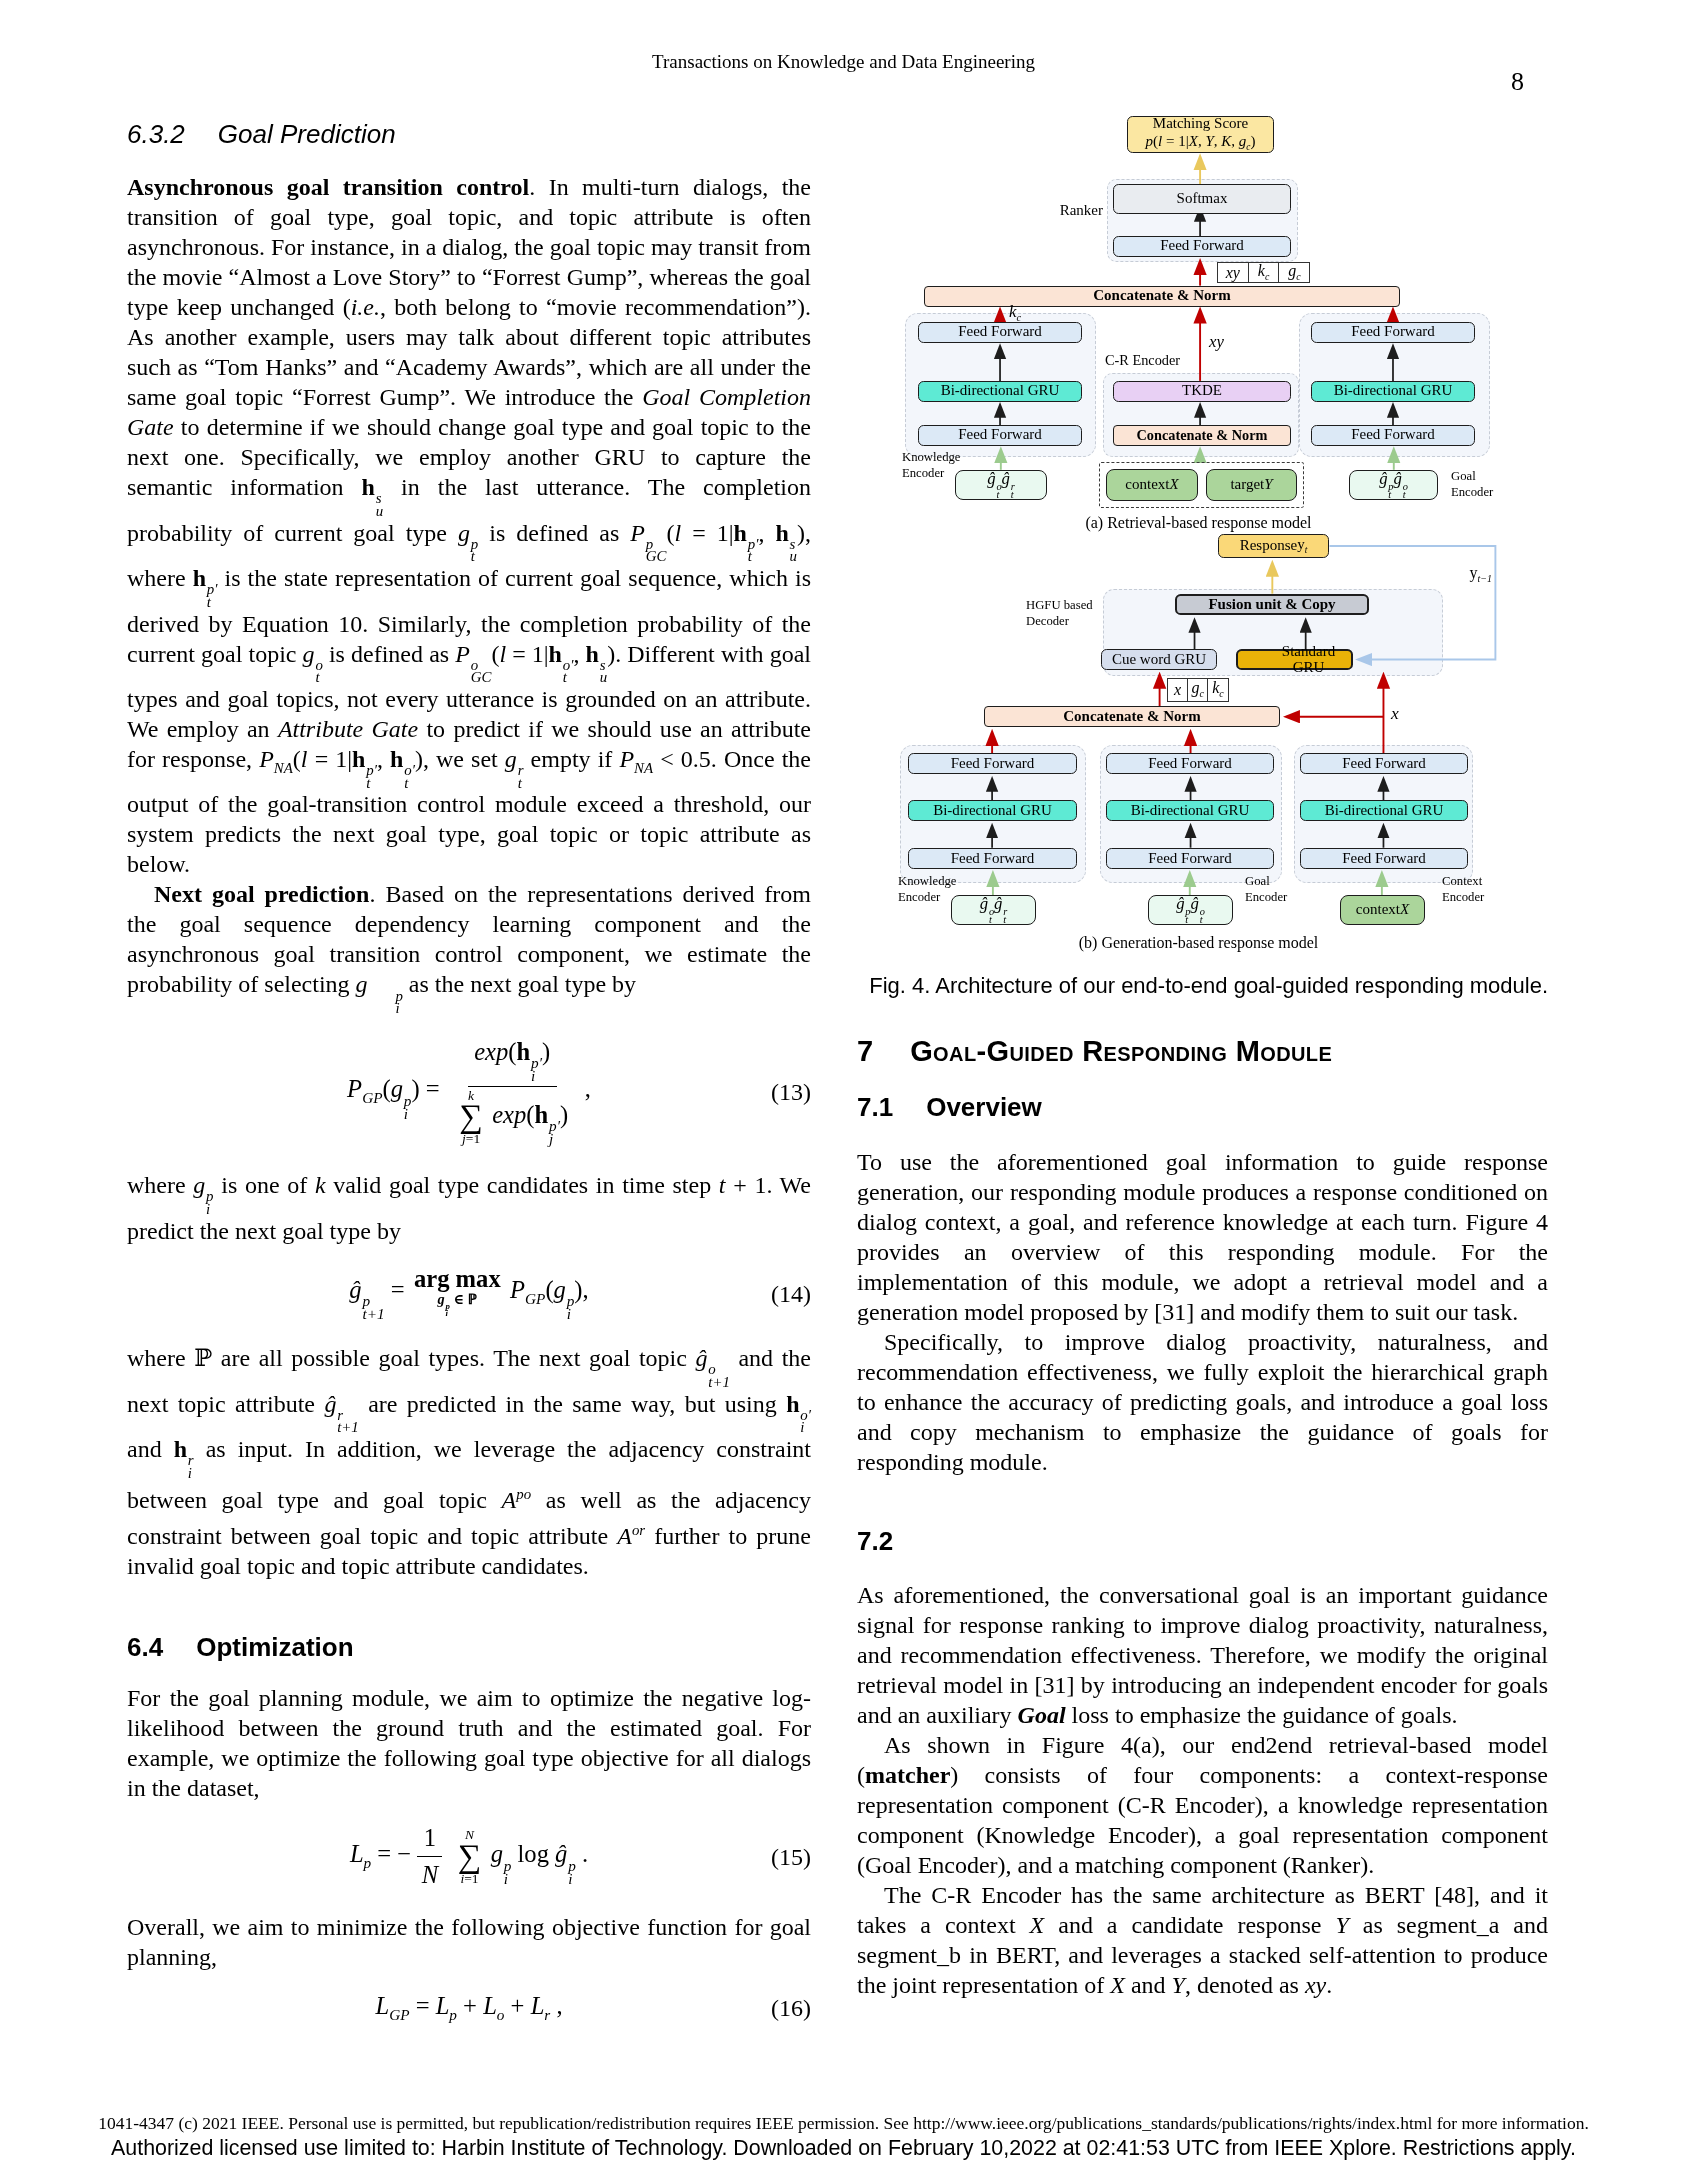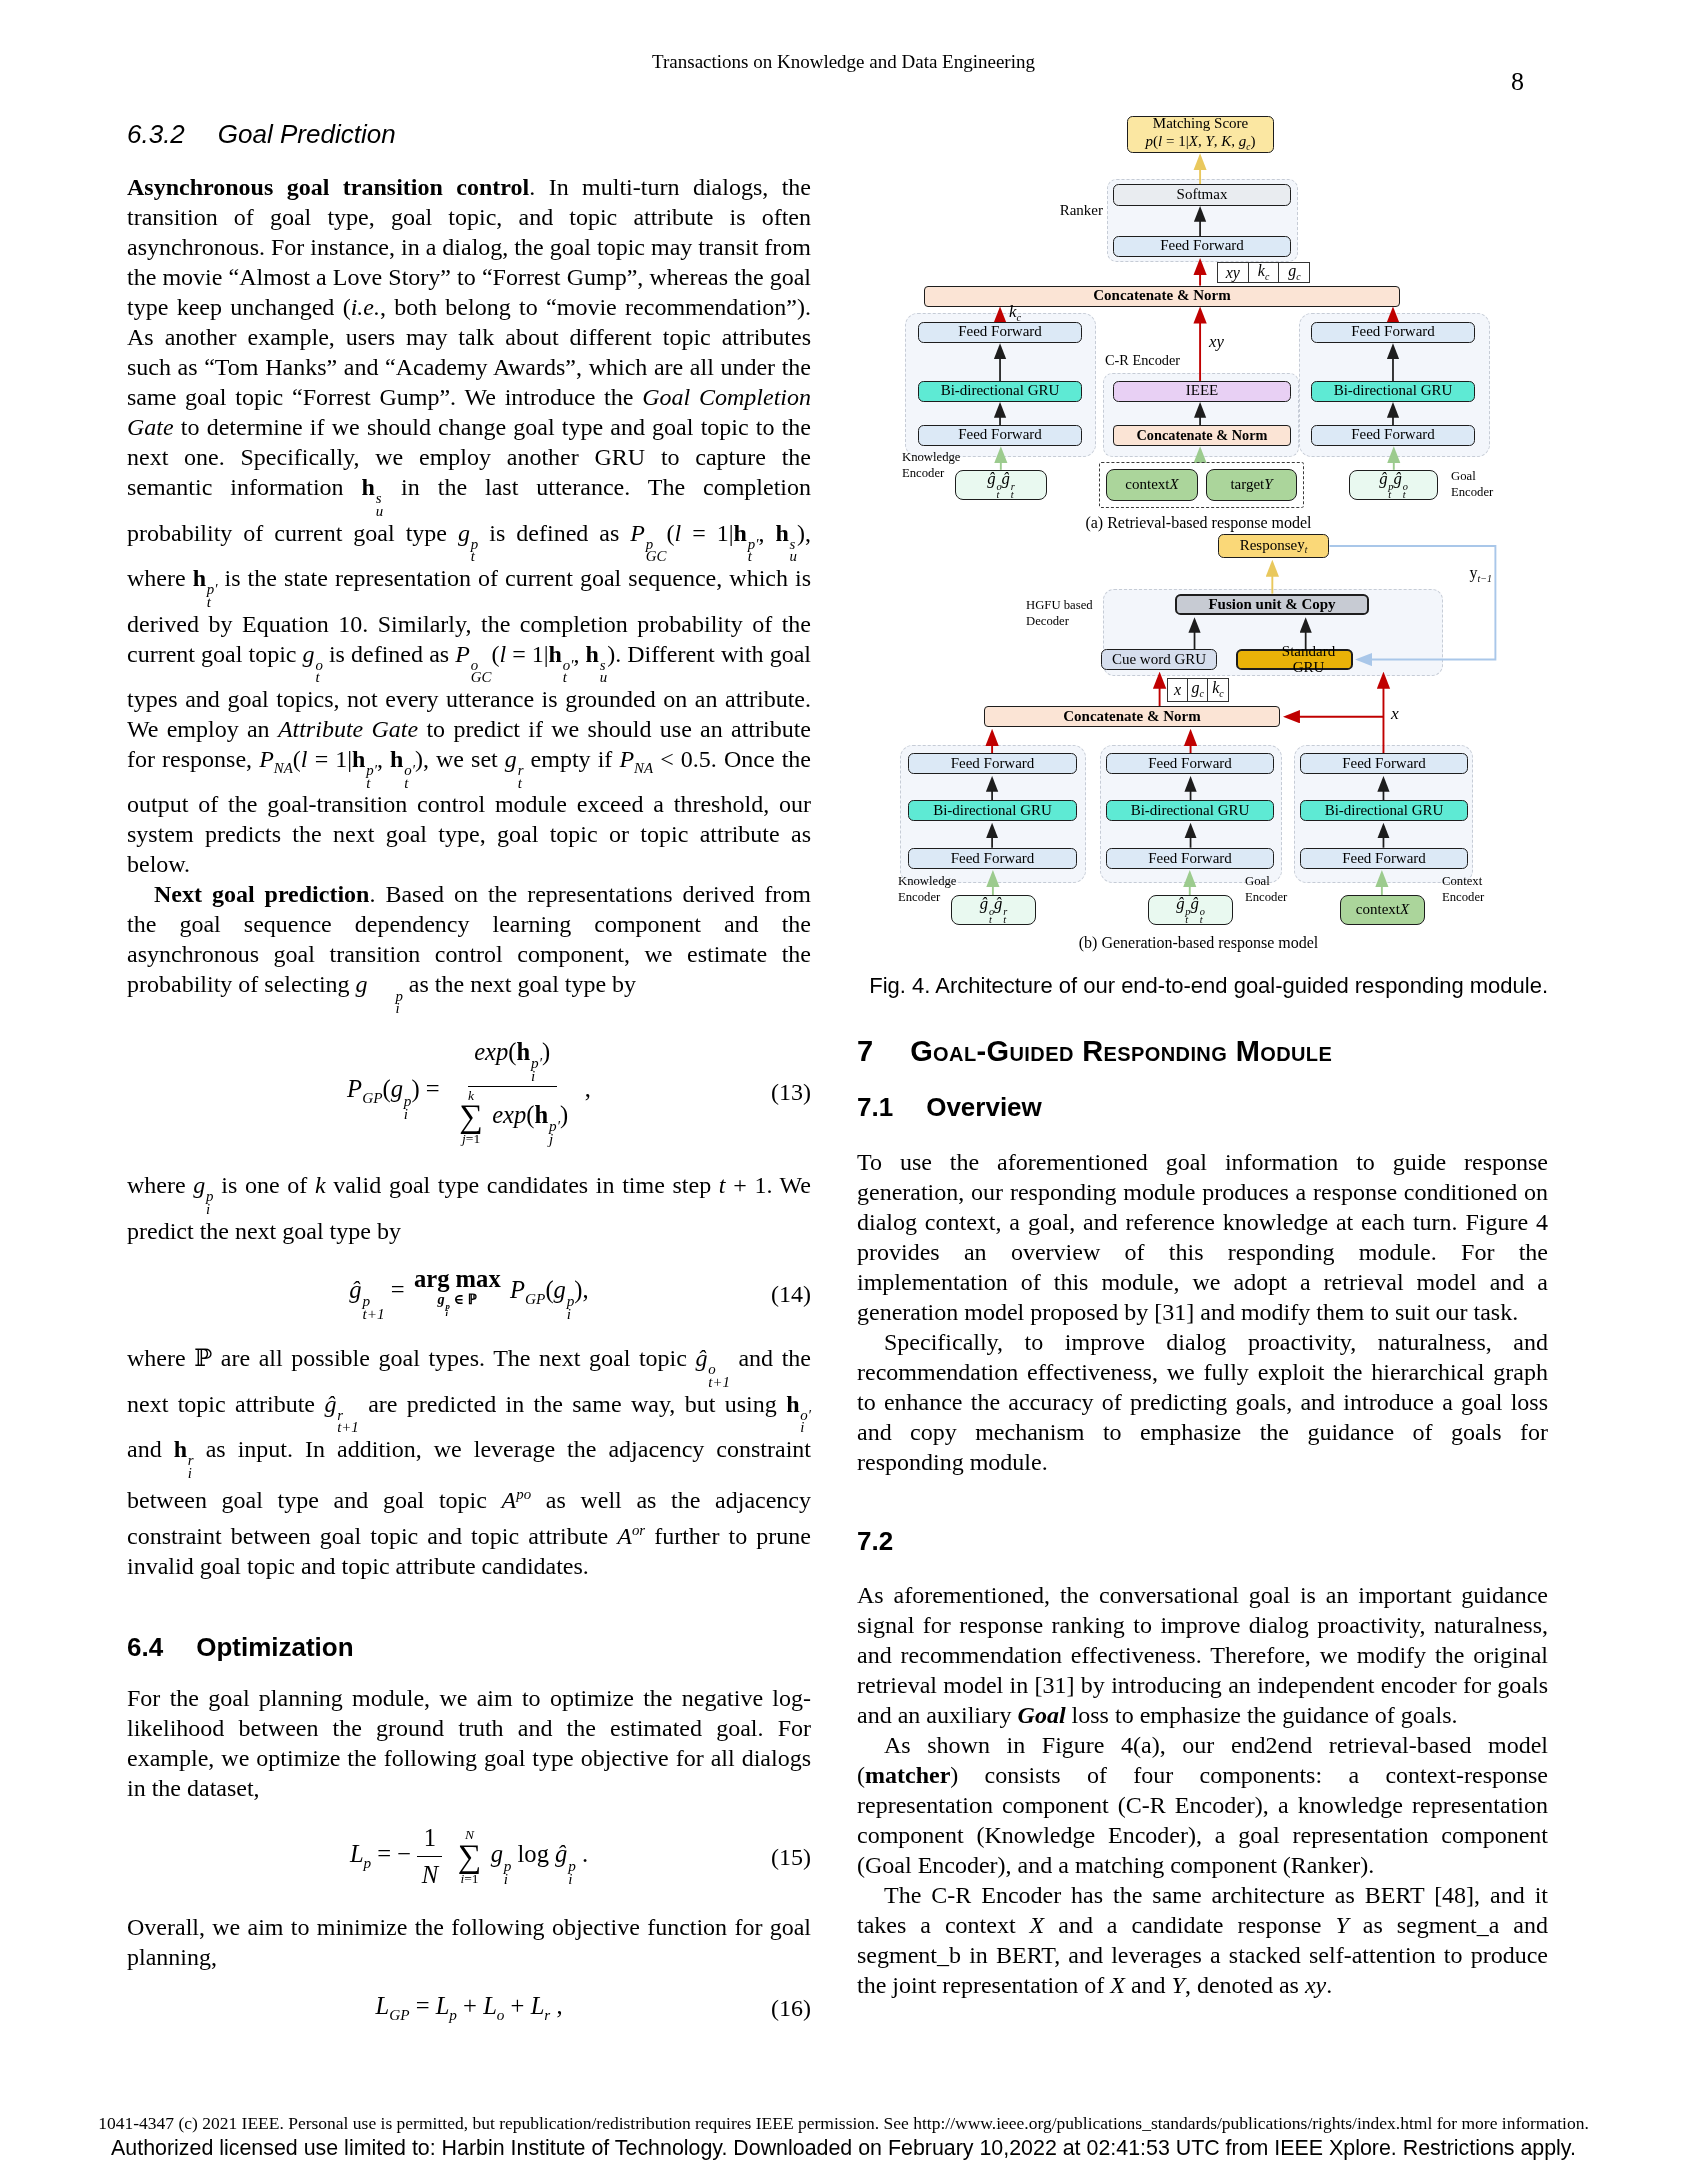--- a/index.html
+++ b/index.html
@@ -266,21 +266,21 @@
         <line x1="419" y1="988" x2="419" y2="961" stroke="#9CCB8E" stroke-width="2.4" marker-end="url(#mkgrn)"></line>
         <line x1="661" y1="988" x2="661" y2="961" stroke="#9CCB8E" stroke-width="2.4" marker-end="url(#mkgrn)"></line>
       </svg>
 
       <div class="bx ybox" style="left:270px;top:4.8px;width:147px;height:37px">
         <div>Matching Score</div>
         <div><span class="mi">p</span>(<span class="mi">l</span> = 1|<span class="mi">X</span>, <span class="mi">Y</span>, <span class="mi">K</span>, <span class="mvar"><span class="mi">g</span><sub class="mi">c</sub></span>)</div>
       </div>
       <div class="dashpanel" style="left:250px;top:68px;width:191px;height:83px;border-radius:9.5px"></div>
       <div class="figlabel19" style="left:189px;top:91px;width:57px;text-align:right">Ranker</div>
-      <div class="bx softmax" style="left:256px;top:73px;width:178px;height:22px">Softmax</div>
+      <div class="bx softmax" style="left:256px;top:73px;width:178px;height:30px">Softmax</div>
       <div class="bx ff" style="left:256px;top:125px;width:178px;height:20.6px">Feed Forward</div>
       <div class="cells" style="left:361px;top:151px">
         <div class="cell" style="width:32px;height:21.4px">
             <span class="mi"><span class="mi">xy</span></span>
           </div>
         <div class="cell" style="width:32px;height:21.4px">
             <span><span class="mvar"><span class="mi">k</span><sub class="mi">c</sub></span></span>
           </div>
         <div class="cell" style="width:32px;height:21.4px">
             <span><span class="mvar"><span class="mi">g</span><sub class="mi">c</sub></span></span>
@@ -291,21 +291,21 @@
       <div class="figlabel19" style="left:352px;top:222px;width:40px;font-size:16.7px"><span class="mi">xy</span></div>
 
       <div class="dashpanel" style="left:48px;top:202px;width:191px;height:144px"></div>
       <div class="dashpanel" style="left:442px;top:202px;width:191px;height:144px"></div>
       <div class="dashpanel" style="left:246px;top:262px;width:196px;height:84px;border-radius:9.5px"></div>
       <div class="figlabel" style="left:248px;top:241px;width:103px;font-size:14.3px">C-R  Encoder</div>
 
       <div class="bx ff" style="left:61px;top:211px;width:164px;height:20.6px">Feed Forward</div>
       <div class="bx gru" style="left:61px;top:270px;width:164px;height:20.6px">Bi-directional GRU</div>
       <div class="bx ff" style="left:61px;top:314px;width:164px;height:20.6px">Feed Forward</div>
-      <div class="bx bertc" style="left:256px;top:270px;width:178px;height:20.6px">IEEE</div>
+      <div class="bx bertc" style="left:256px;top:270px;width:178px;height:20.6px">TKDE</div>
       <div class="bx concat" style="left:256px;top:314px;width:178px;height:20.6px;border-radius:4px;font-size:14.3px">Concatenate &amp; Norm</div>
       <div class="bx ff" style="left:454px;top:211px;width:164px;height:20.6px">Feed Forward</div>
       <div class="bx gru" style="left:454px;top:270px;width:164px;height:20.6px">Bi-directional GRU</div>
       <div class="bx ff" style="left:454px;top:314px;width:164px;height:20.6px">Feed Forward</div>
 
       <div class="figlabel" style="left:45px;top:338px">
         <div>Knowledge</div>
         <div>Encoder</div>
       </div>
       <div class="figlabel" style="left:594px;top:357px">

